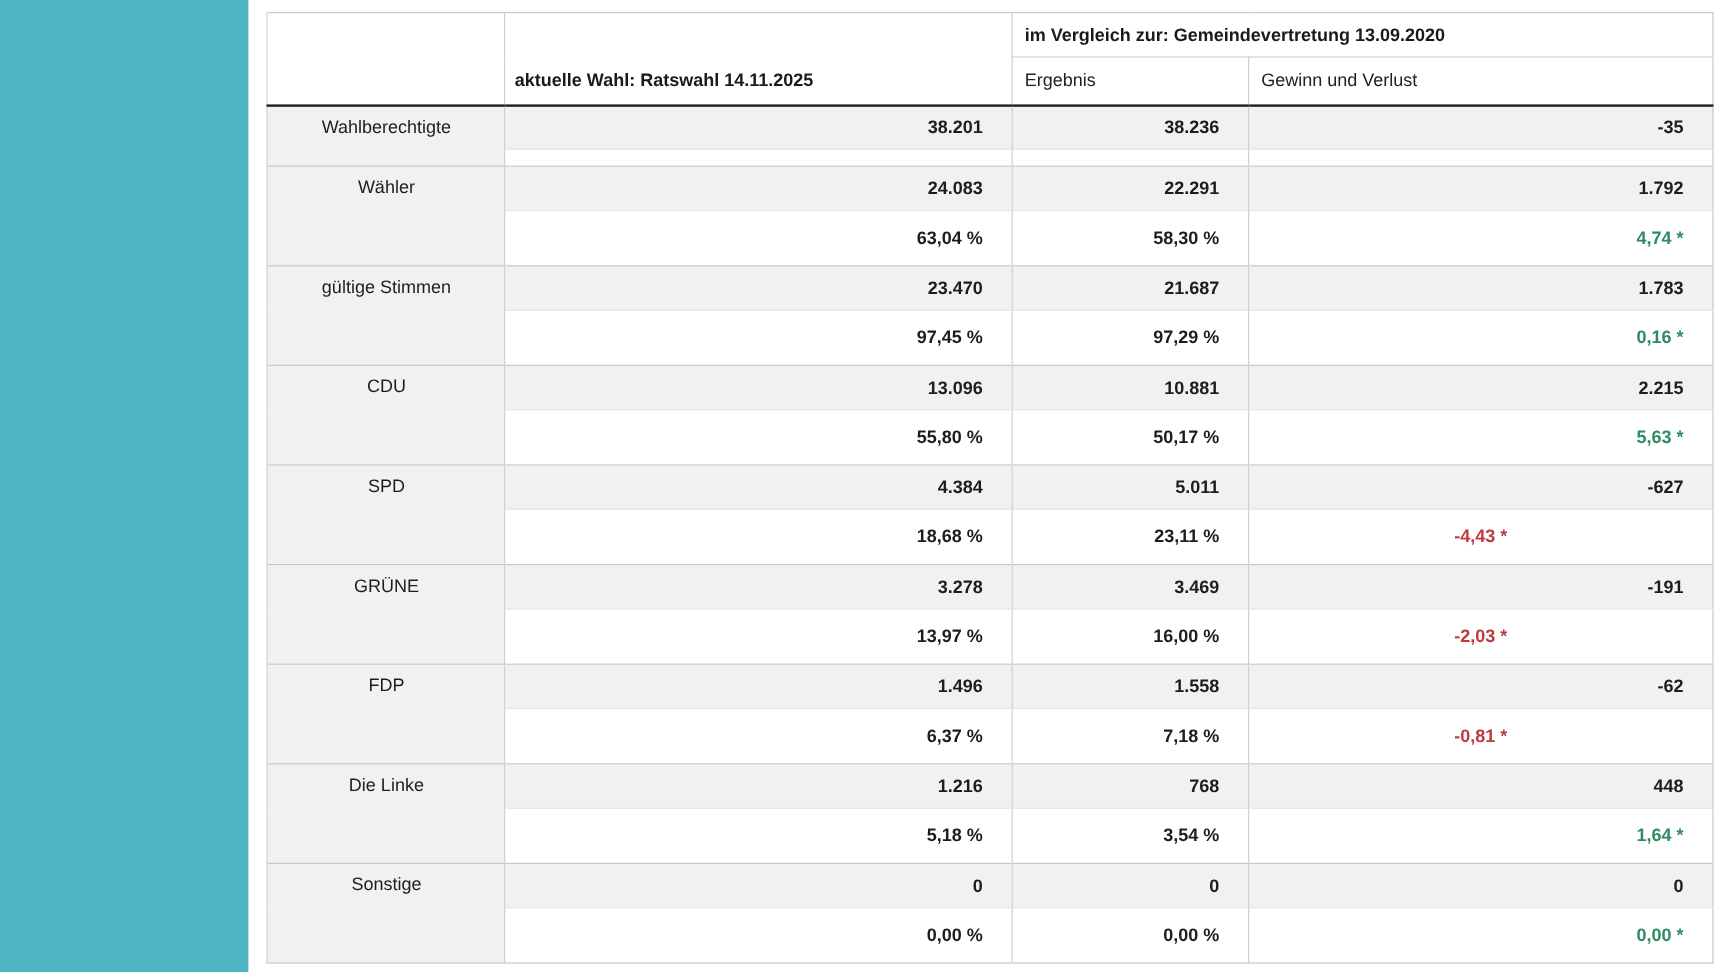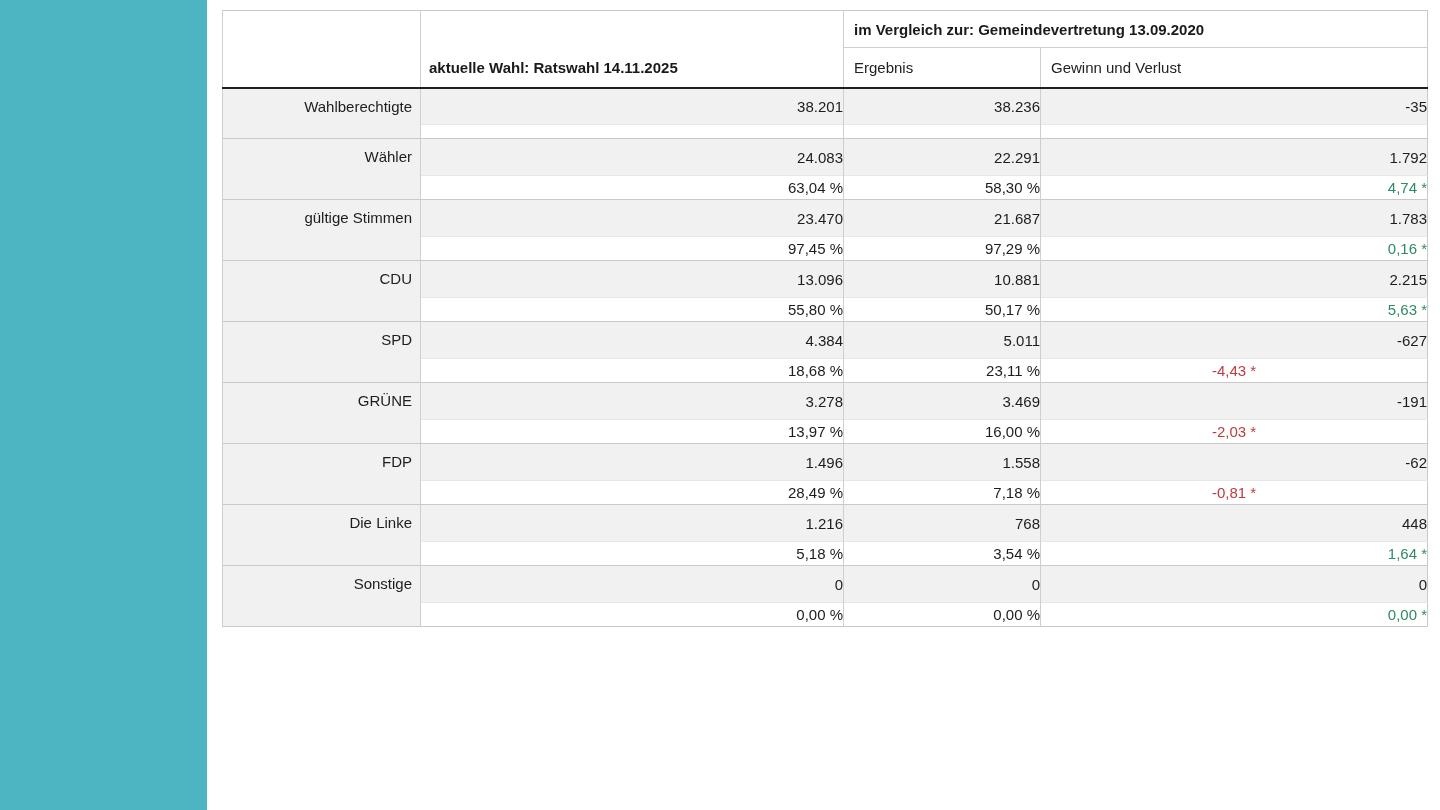--- a/index.html
+++ b/index.html
@@ -27,31 +27,31 @@
   th, td { border-left: 1px solid #cfcfcf; }
 
   thead tr.top-row { height: 37px; }
   thead tr.sub-row { height: 40px; }
   thead th { font-weight: bold; text-align: left; border-bottom: 2px solid #1f1f1f; color: #1a1a1a; }
   th.current-head { vertical-align: bottom; padding: 0 8px 11px 8px; }
   th.compare-head { vertical-align: middle; padding: 0 10px; border-bottom: 1px solid #cfcfcf; }
   th.sub-head { font-weight: normal; vertical-align: middle; padding: 0 10px; color: #222; }
 
   tbody tr.value-row { height: 37px; }
-  tbody tr.pct-row { height: 24px; }
+  tbody tr.pct-row { height: 46px; }
   tbody tr.pct-row.short { height: 14px; }
 
   tbody tr.value-row td { background: #f1f1f1; border-top: 1px solid #c9c9c9; }
   tbody tr.pct-row td { background: #ffffff; border-top: 1px solid #e7e7e7; }
 
   td.label {
-    background: #f1f1f1; text-align: right; vertical-align: top;
+    background: #f1f1f1; text-align: center; vertical-align: top;
     padding: 9px 8px 0 9px; border-top: 1px solid #c9c9c9;
   }
-  td.num { text-align: right; vertical-align: middle; padding: 0 0; }
+  td.num { text-align: right; vertical-align: middle; padding: 0 24px; font-weight: bold; }
   td.diff-pct.pos { color: var(--positive, #2e8b62); }
   td.diff-pct.neg { color: var(--negative, #bf3a3e); text-align: center; }
 
   .credit {
     margin-top: 2px; text-align: right;
     font-family: "DejaVu Serif", "Liberation Serif", serif;
     font-size: 23px; line-height: 27px; color: #37474f;
   }
   .footnote { margin-top: 3px; font-size: 13px; color: #2b2b2b; }
 </style>
@@ -153,21 +153,21 @@
     <td class="num diff-pct neg">-2,03 *</td>
   </tr>
 
   <tr class="value-row">
     <td class="label" rowspan="2">FDP</td>
     <td class="num">1.496</td>
     <td class="num">1.558</td>
     <td class="num">-62</td>
   </tr>
   <tr class="pct-row">
-    <td class="num">28,49 %</td>
+    <td class="num">6,37 %</td>
     <td class="num">7,18 %</td>
     <td class="num diff-pct neg">-0,81 *</td>
   </tr>
 
   <tr class="value-row">
     <td class="label" rowspan="2">Die Linke</td>
     <td class="num">1.216</td>
     <td class="num">768</td>
     <td class="num">448</td>
   </tr>

